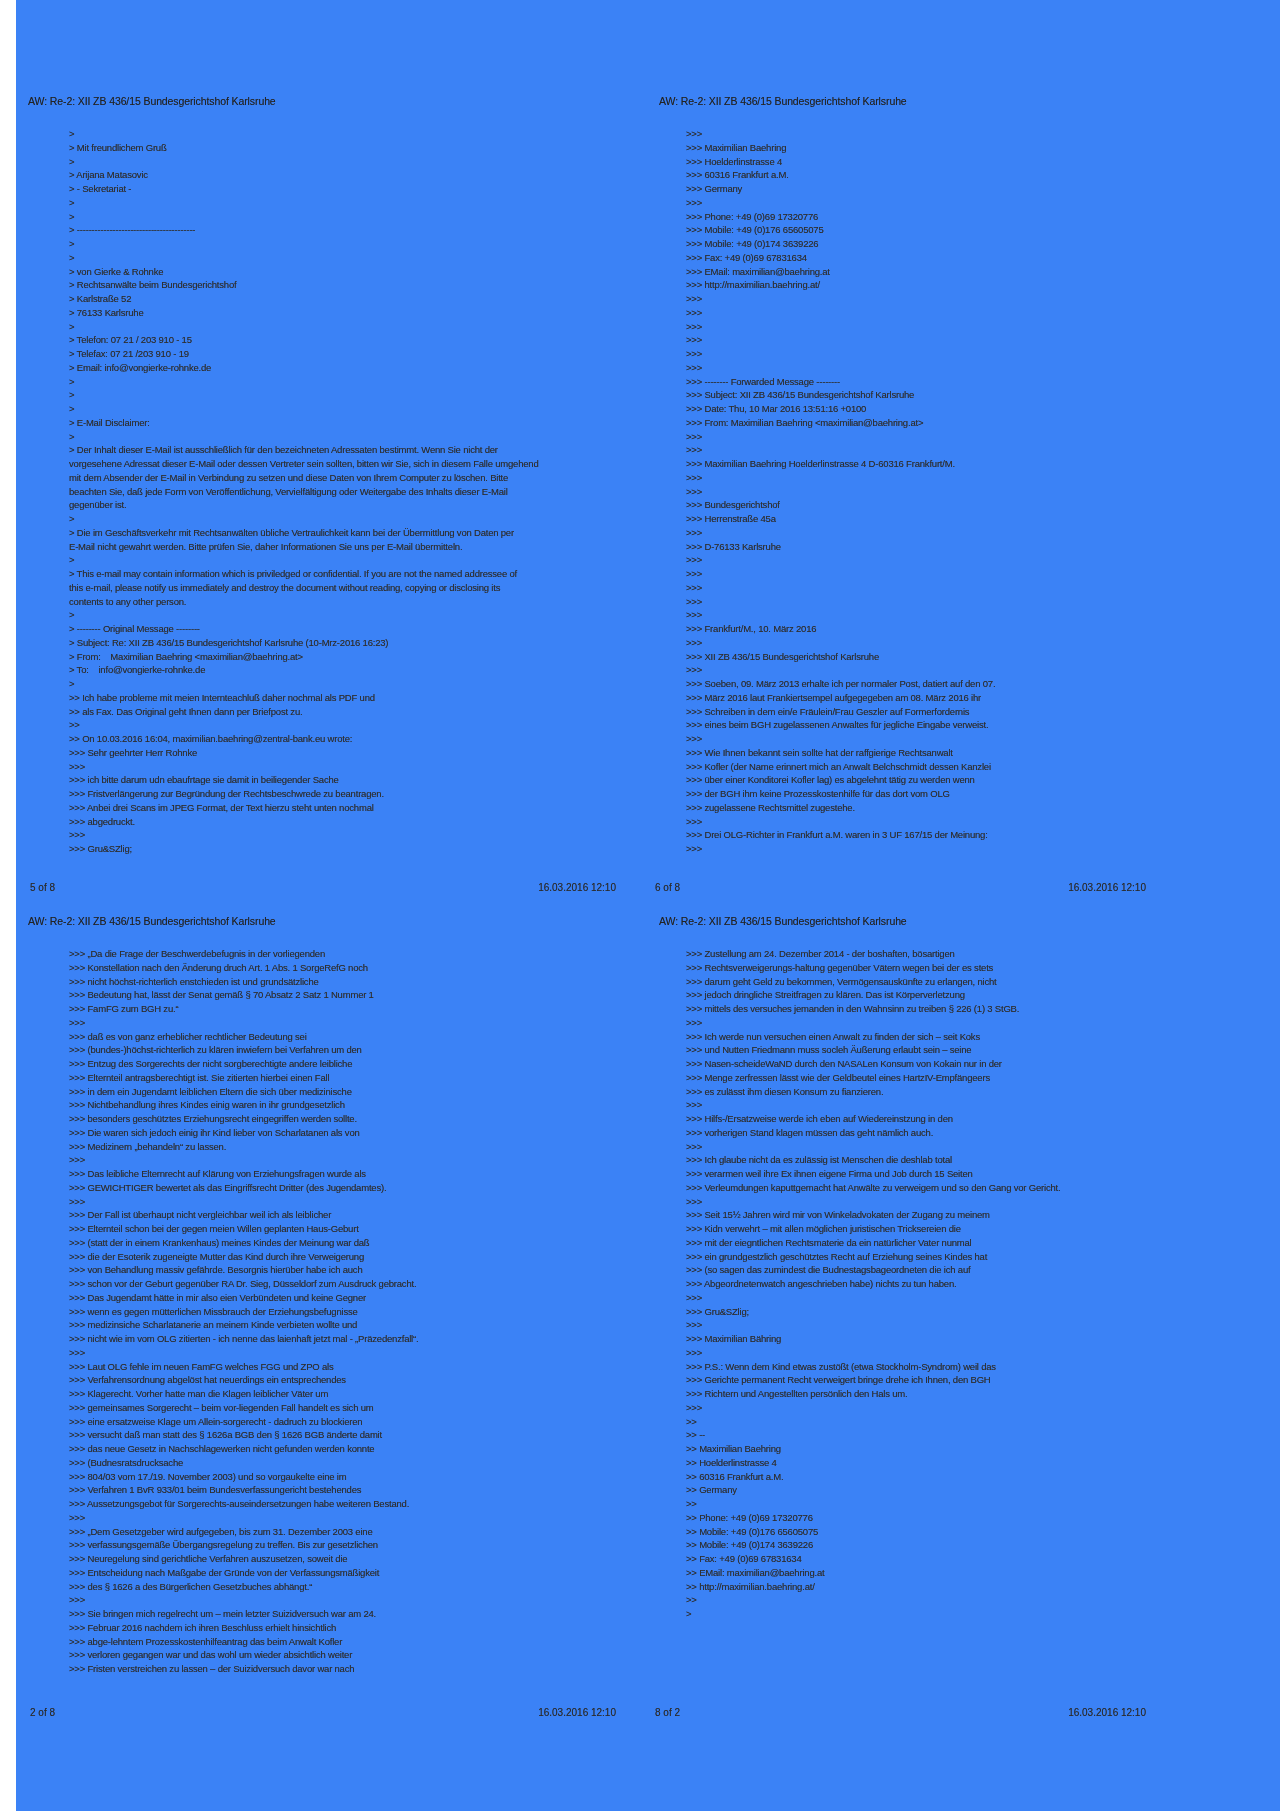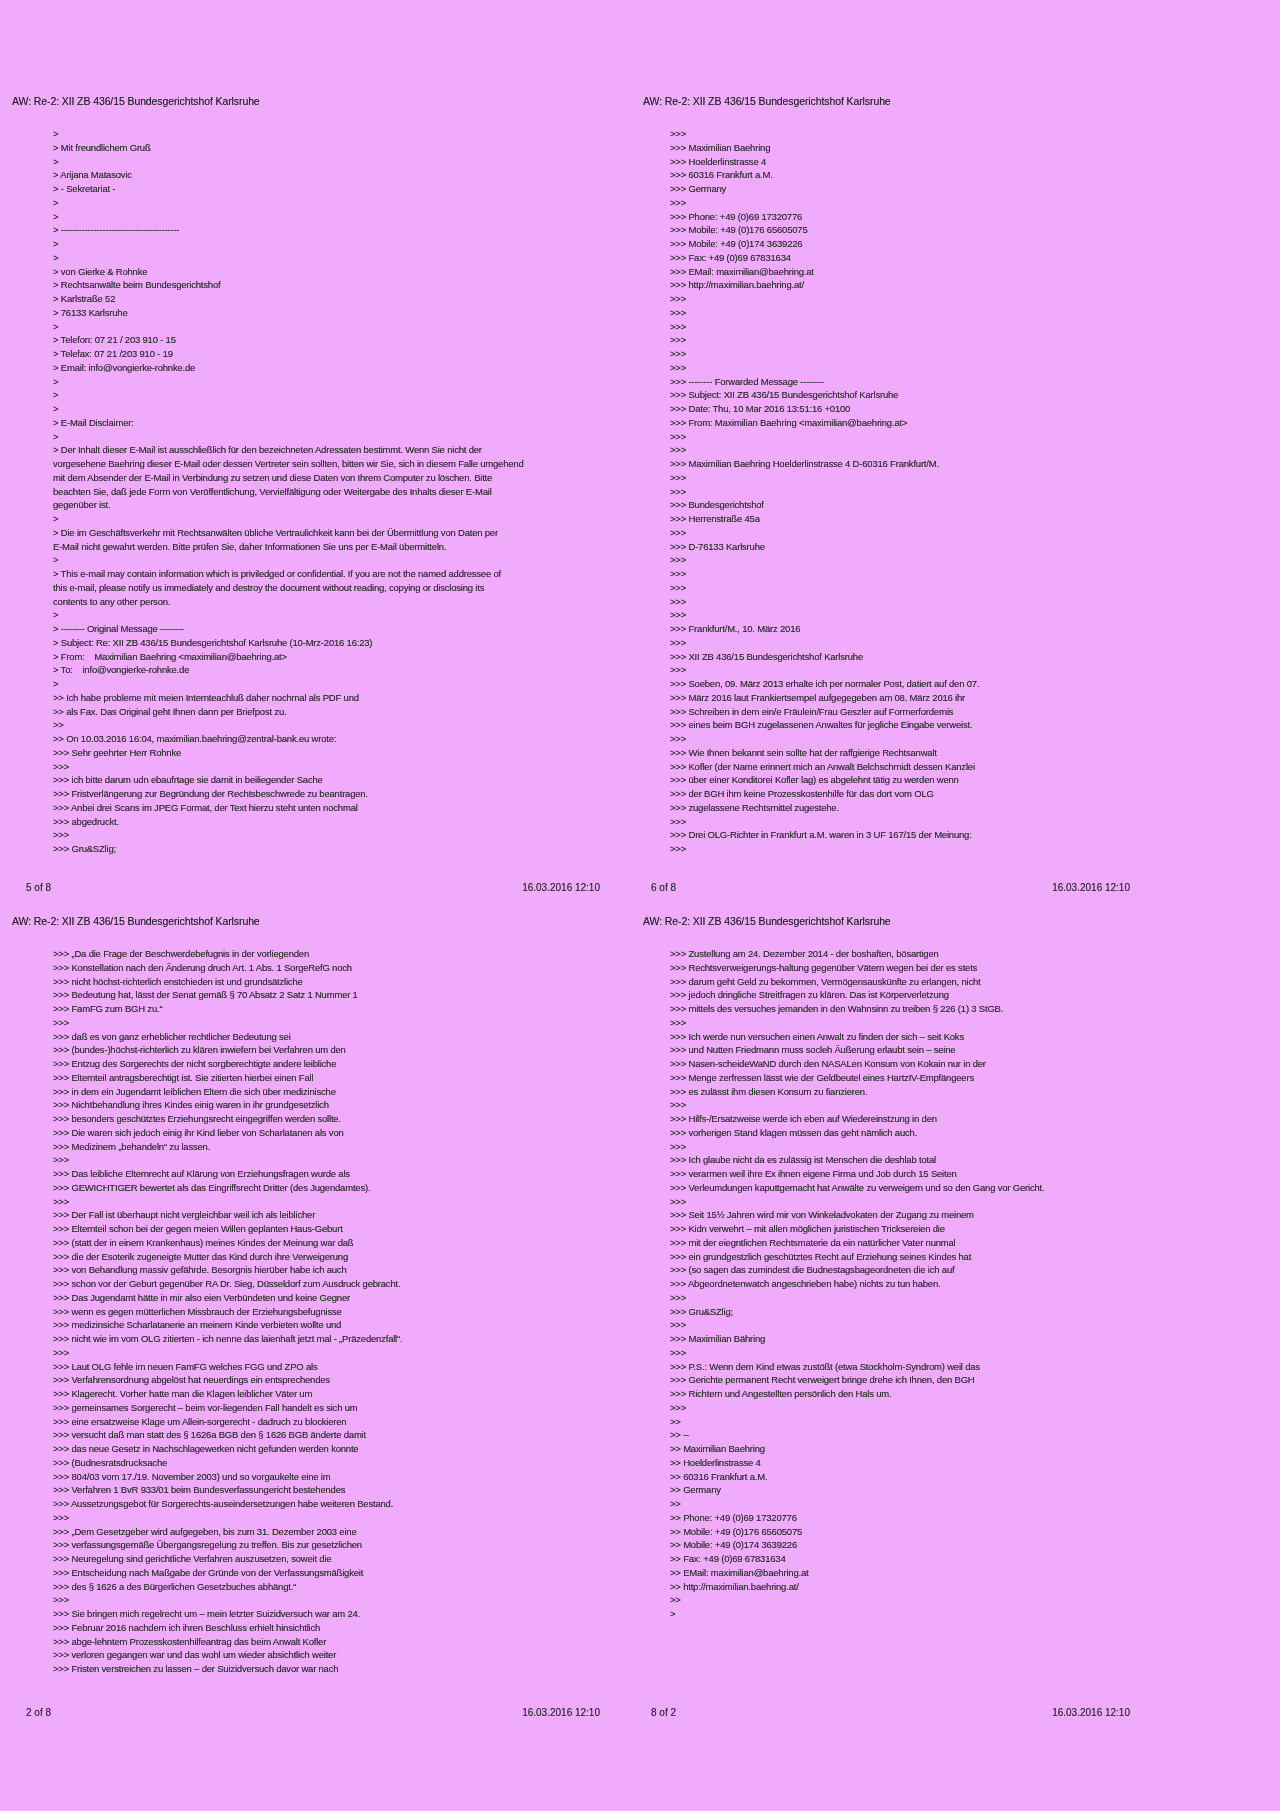--- a/index.html
+++ b/index.html
@@ -3,21 +3,21 @@
 <meta charset="utf-8">
 <style>
   html,body{margin:0;padding:0;}
   body{
     width:1280px;height:1811px;
     background:#ffffff;
     font-family:"Liberation Sans", sans-serif;
     position:relative;
     overflow:hidden;
   }
-  .canvas{position:absolute;inset:0;background:#f0abfc;}
+  .canvas{position:absolute;inset:0;background:#3b82f6;margin-left:16px;}
   .page{position:absolute;}
   .pos-tl{left:10px;top:95px;width:602px;height:800px;}
   .pos-tr{left:635px;top:95px;width:507px;height:800px;}
   .pos-bl{left:10px;top:915px;width:602px;height:810px;}
   .pos-br{left:635px;top:915px;width:507px;height:810px;}
   .page-header{
     font-size:10.5px;height:13px;color:#232323;
     letter-spacing:-0.1px;white-space:pre;
     text-shadow:0 0 0.6px rgba(40,40,40,0.5);
   }
@@ -29,21 +29,21 @@
   .line{
     font-size:9.5px;line-height:13.75px;letter-spacing:-0.2px;
     white-space:pre;color:#2e2e2e;
     text-shadow:0 0 0.55px rgba(46,46,46,0.55);
   }
   .doc-link{text-underline-offset:1px;}
   .page-footer{position:absolute;left:0;width:100%;font-size:10px;color:#2a2a2a;
     text-shadow:0 0 0.55px rgba(46,46,46,0.5);}
   .pos-tl .page-footer,.pos-tr .page-footer{top:787px;}
   .pos-bl .page-footer,.pos-br .page-footer{top:792px;}
-  .pf-left{position:absolute;left:16px;white-space:pre;}
+  .pf-left{position:absolute;left:4px;white-space:pre;}
   .pf-right{position:absolute;right:12px;white-space:pre;}
 </style>
 </head>
 <body>
 
 <div class="canvas">
 
   <div class="page pos-tl">
     <div class="page-header">AW: Re-2: XII ZB 436/15 Bundesgerichtshof Karlsruhe</div>
     <div class="page-body">
@@ -64,21 +64,21 @@
         <div class="line">&gt;</div>
         <div class="line">&gt; Telefon: 07 21 / 203 910 - 15</div>
         <div class="line">&gt; Telefax: 07 21 /203 910 - 19</div>
         <div class="line">&gt; Email: <span class="doc-link">info@vongierke-rohnke.de</span></div>
         <div class="line">&gt;</div>
         <div class="line">&gt;</div>
         <div class="line">&gt;</div>
         <div class="line">&gt; E-Mail Disclaimer:</div>
         <div class="line">&gt;</div>
         <div class="line">&gt; Der Inhalt dieser E-Mail ist ausschließlich für den bezeichneten Adressaten bestimmt. Wenn Sie nicht der</div>
-        <div class="line">vorgesehene Baehring dieser E-Mail oder dessen Vertreter sein sollten, bitten wir Sie, sich in diesem Falle umgehend</div>
+        <div class="line">vorgesehene Adressat dieser E-Mail oder dessen Vertreter sein sollten, bitten wir Sie, sich in diesem Falle umgehend</div>
         <div class="line">mit dem Absender der E-Mail in Verbindung zu setzen und diese Daten von Ihrem Computer zu löschen. Bitte</div>
         <div class="line">beachten Sie, daß jede Form von Veröffentlichung, Vervielfältigung oder Weitergabe des Inhalts dieser E-Mail</div>
         <div class="line">gegenüber ist.</div>
         <div class="line">&gt;</div>
         <div class="line">&gt; Die im Geschäftsverkehr mit Rechtsanwälten übliche Vertraulichkeit kann bei der Übermittlung von Daten per</div>
         <div class="line">E-Mail nicht gewahrt werden. Bitte prüfen Sie, daher Informationen Sie uns per E-Mail übermitteln.</div>
         <div class="line">&gt;</div>
         <div class="line">&gt; This e-mail may contain information which is priviledged or confidential. If you are not the named addressee of</div>
         <div class="line">this e-mail, please notify us immediately and destroy the document without reading, copying or disclosing its</div>
         <div class="line">contents to any other person.</div>

